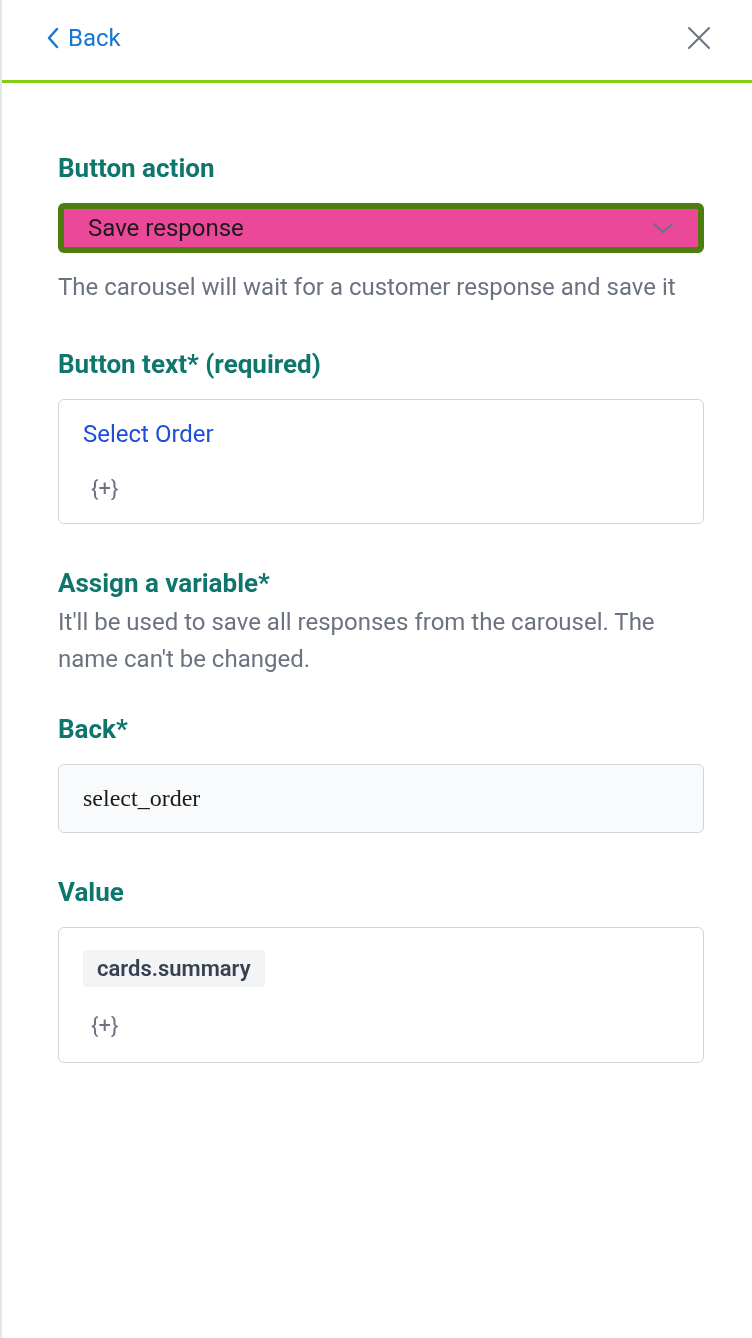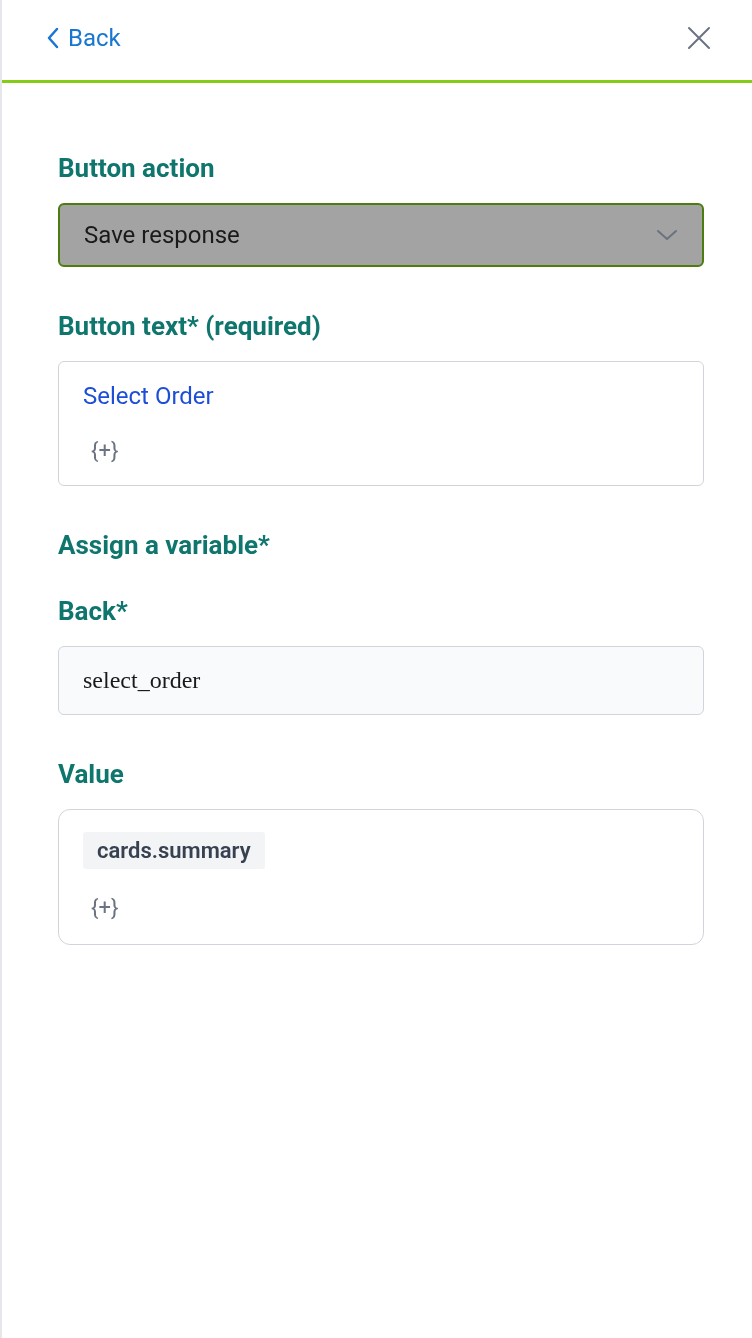--- a/index.html
+++ b/index.html
@@ -52,28 +52,28 @@
     .field-group {
       margin-bottom: 44px;
     }
     .field-label {
       font-size: 26px;
       font-weight: 700;
       color: #0f766e;
       margin-bottom: 20px;
     }
     .select-wrapper {
-      border: 2px solid #4d7c0f;
-      border-radius: 6px;
-      padding: 16px 24px;
+      border: 6px solid #4d7c0f;
+      border-radius: 6px;
+      padding: 5px 24px;
       display: flex;
       align-items: center;
       justify-content: space-between;
       cursor: pointer;
-      background: #a3a3a3;
+      background: #ec4899;
     }
     .select-value {
       font-size: 24px;
       color: #1a1a1a;
     }
     .chevron-down svg {
       display: block;
     }
     .field-help {
       font-size: 24px;
@@ -117,21 +117,21 @@
       font-size: 24px;
       color: #1a1a1a;
       width: 100%;
     }
     .input-field.disabled {
       background: #f9fafb;
       font-family: Liberation Serif, serif;
     }
     .value-box {
       border: 1px solid #d1d5db;
-      border-radius: 12px;
+      border-radius: 6px;
       padding: 22px 24px 24px 24px;
       background: #fff;
     }
     .chip {
       display: inline-block;
       background: #f3f4f6;
       color: #374151;
       font-size: 22px;
       font-weight: 600;
       padding: 6px 14px;
@@ -166,34 +166,36 @@
   <div class="field-group">
     <div class="field-label">Button action</div>
     <div class="select-wrapper">
       <span class="select-value">Save response</span>
       <span class="chevron-down">
         <svg width="22" height="14" viewBox="0 0 22 14" fill="none">
           <path d="M2 3 L11 11 L20 3" stroke="#6b7280" stroke-width="2" stroke-linecap="round" stroke-linejoin="round"></path>
         </svg>
       </span>
     </div>
+    <div class="field-help">The carousel will wait for a customer response and save it</div>
   </div>
 
   <div class="field-group">
     <div class="field-label">Button text* (required)</div>
     <div class="text-area-wrapper">
       <div class="text-area-value">Select Order</div>
       <div class="insert-variable">
         <span>{+}</span>
       </div>
     </div>
   </div>
 
   <div class="section-header">
     <div class="field-label" style="margin-bottom:2px;">Assign a variable*</div>
+    <div class="section-sub">It'll be used to save all responses from the carousel. The name can't be changed.</div>
   </div>
 
   <div class="field-group-name">
     <div class="field-label">Back*</div>
     <div class="input-field disabled">
       <span>select_order</span>
     </div>
   </div>
 
   <div class="field-group">

